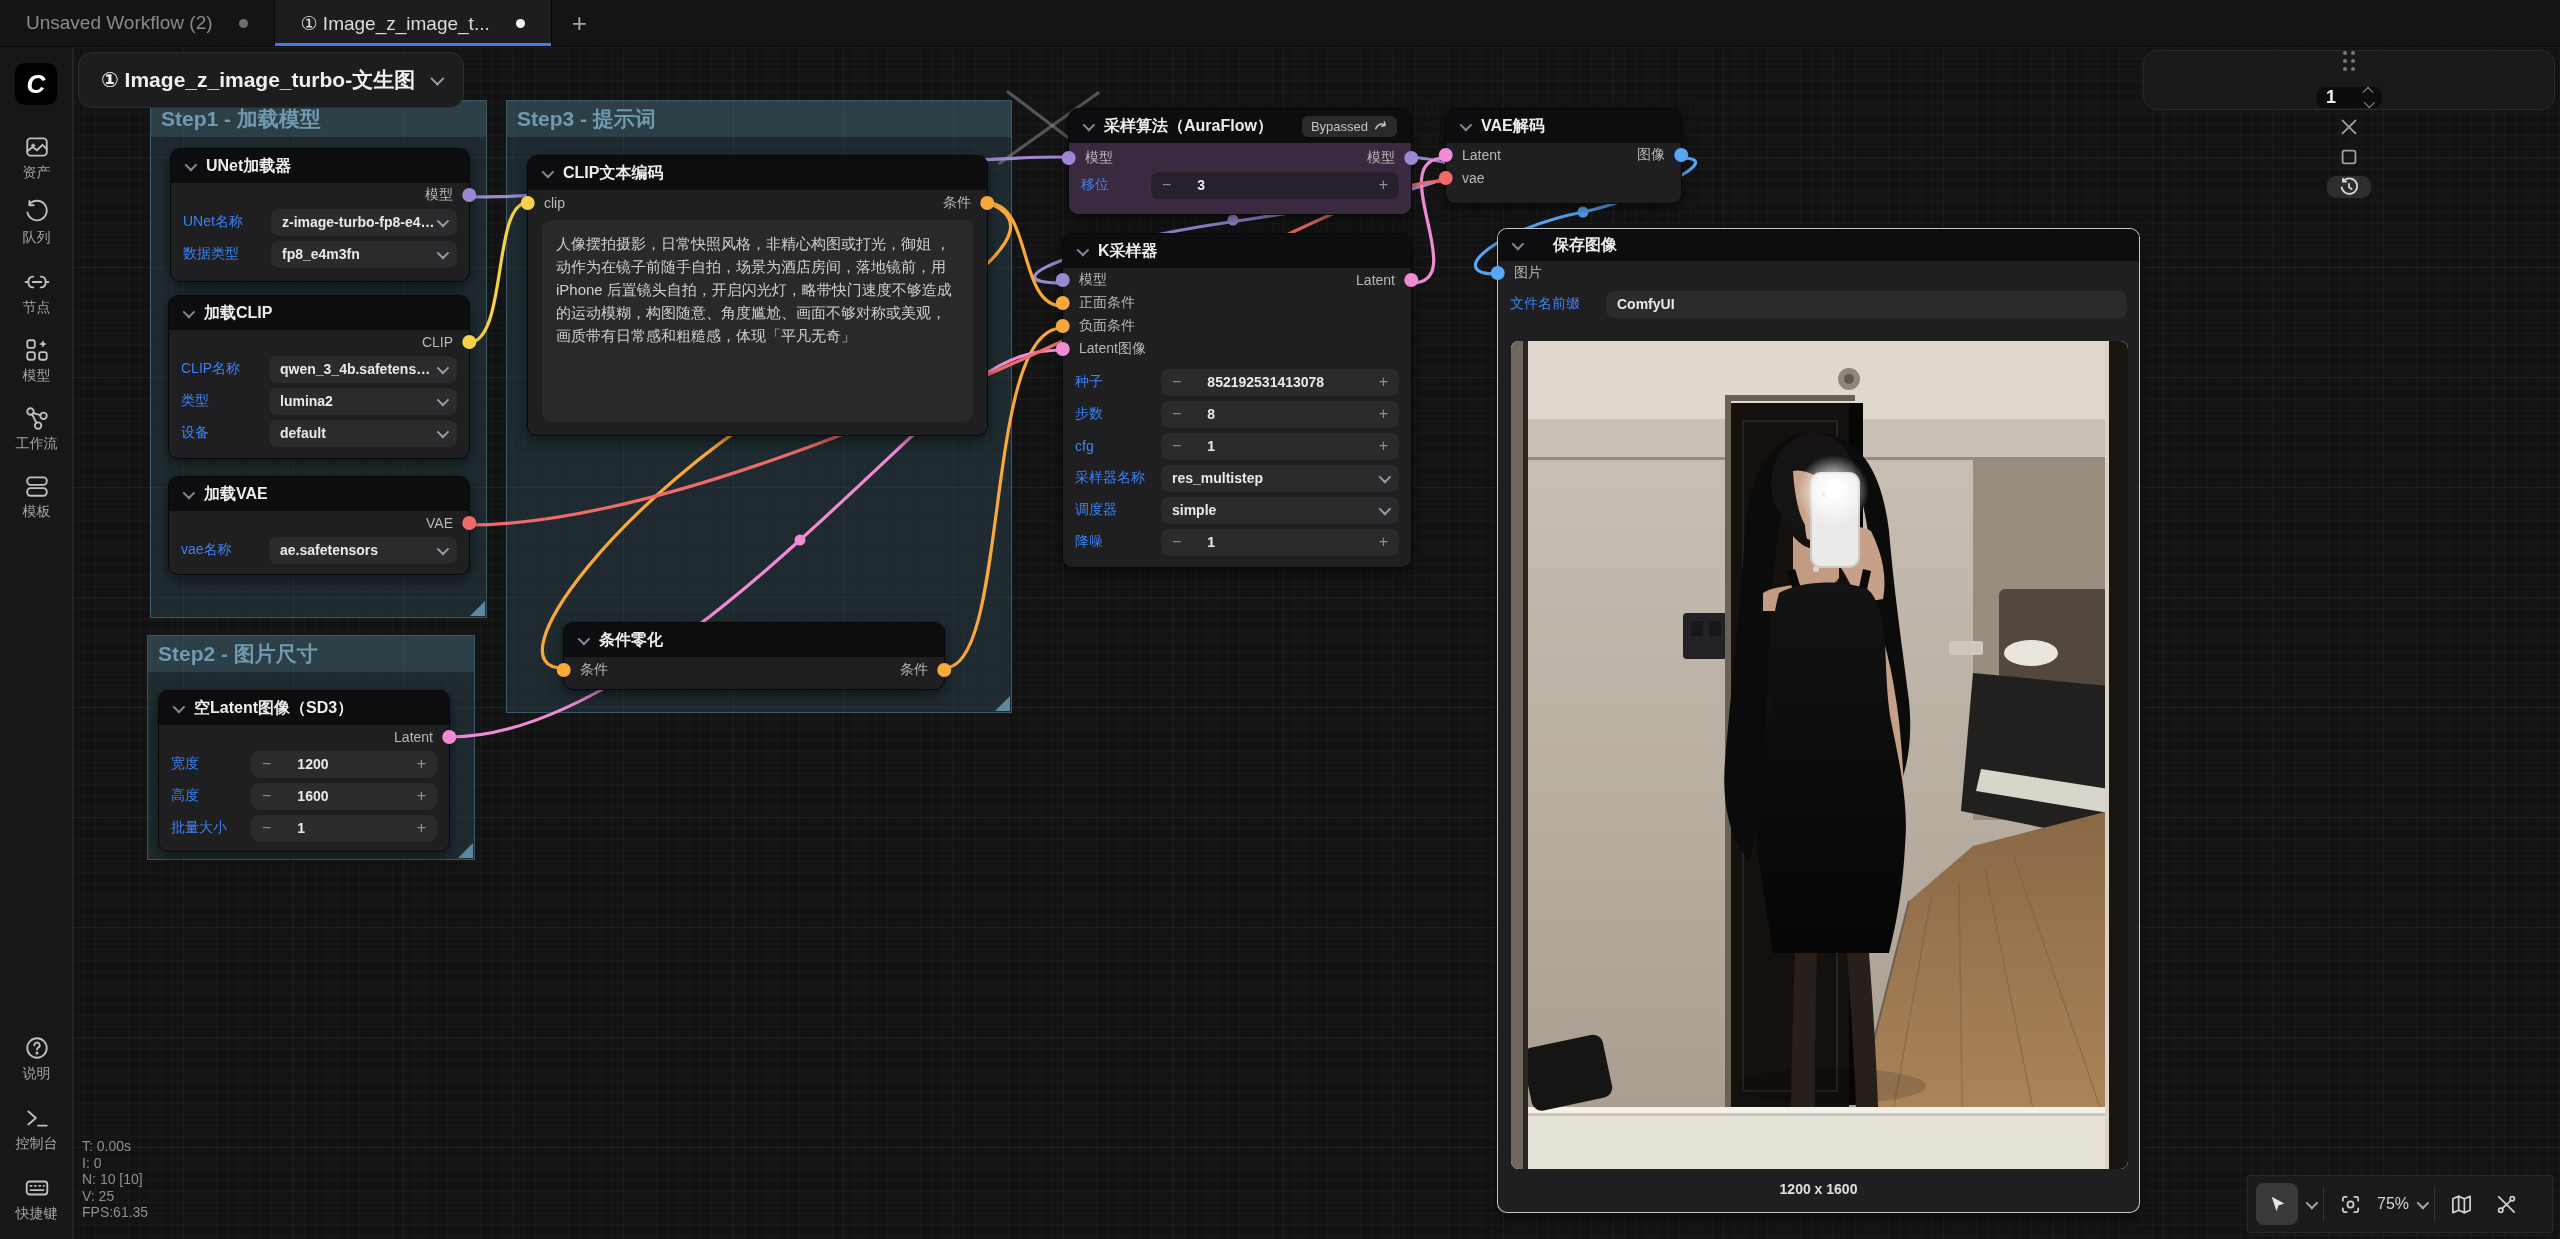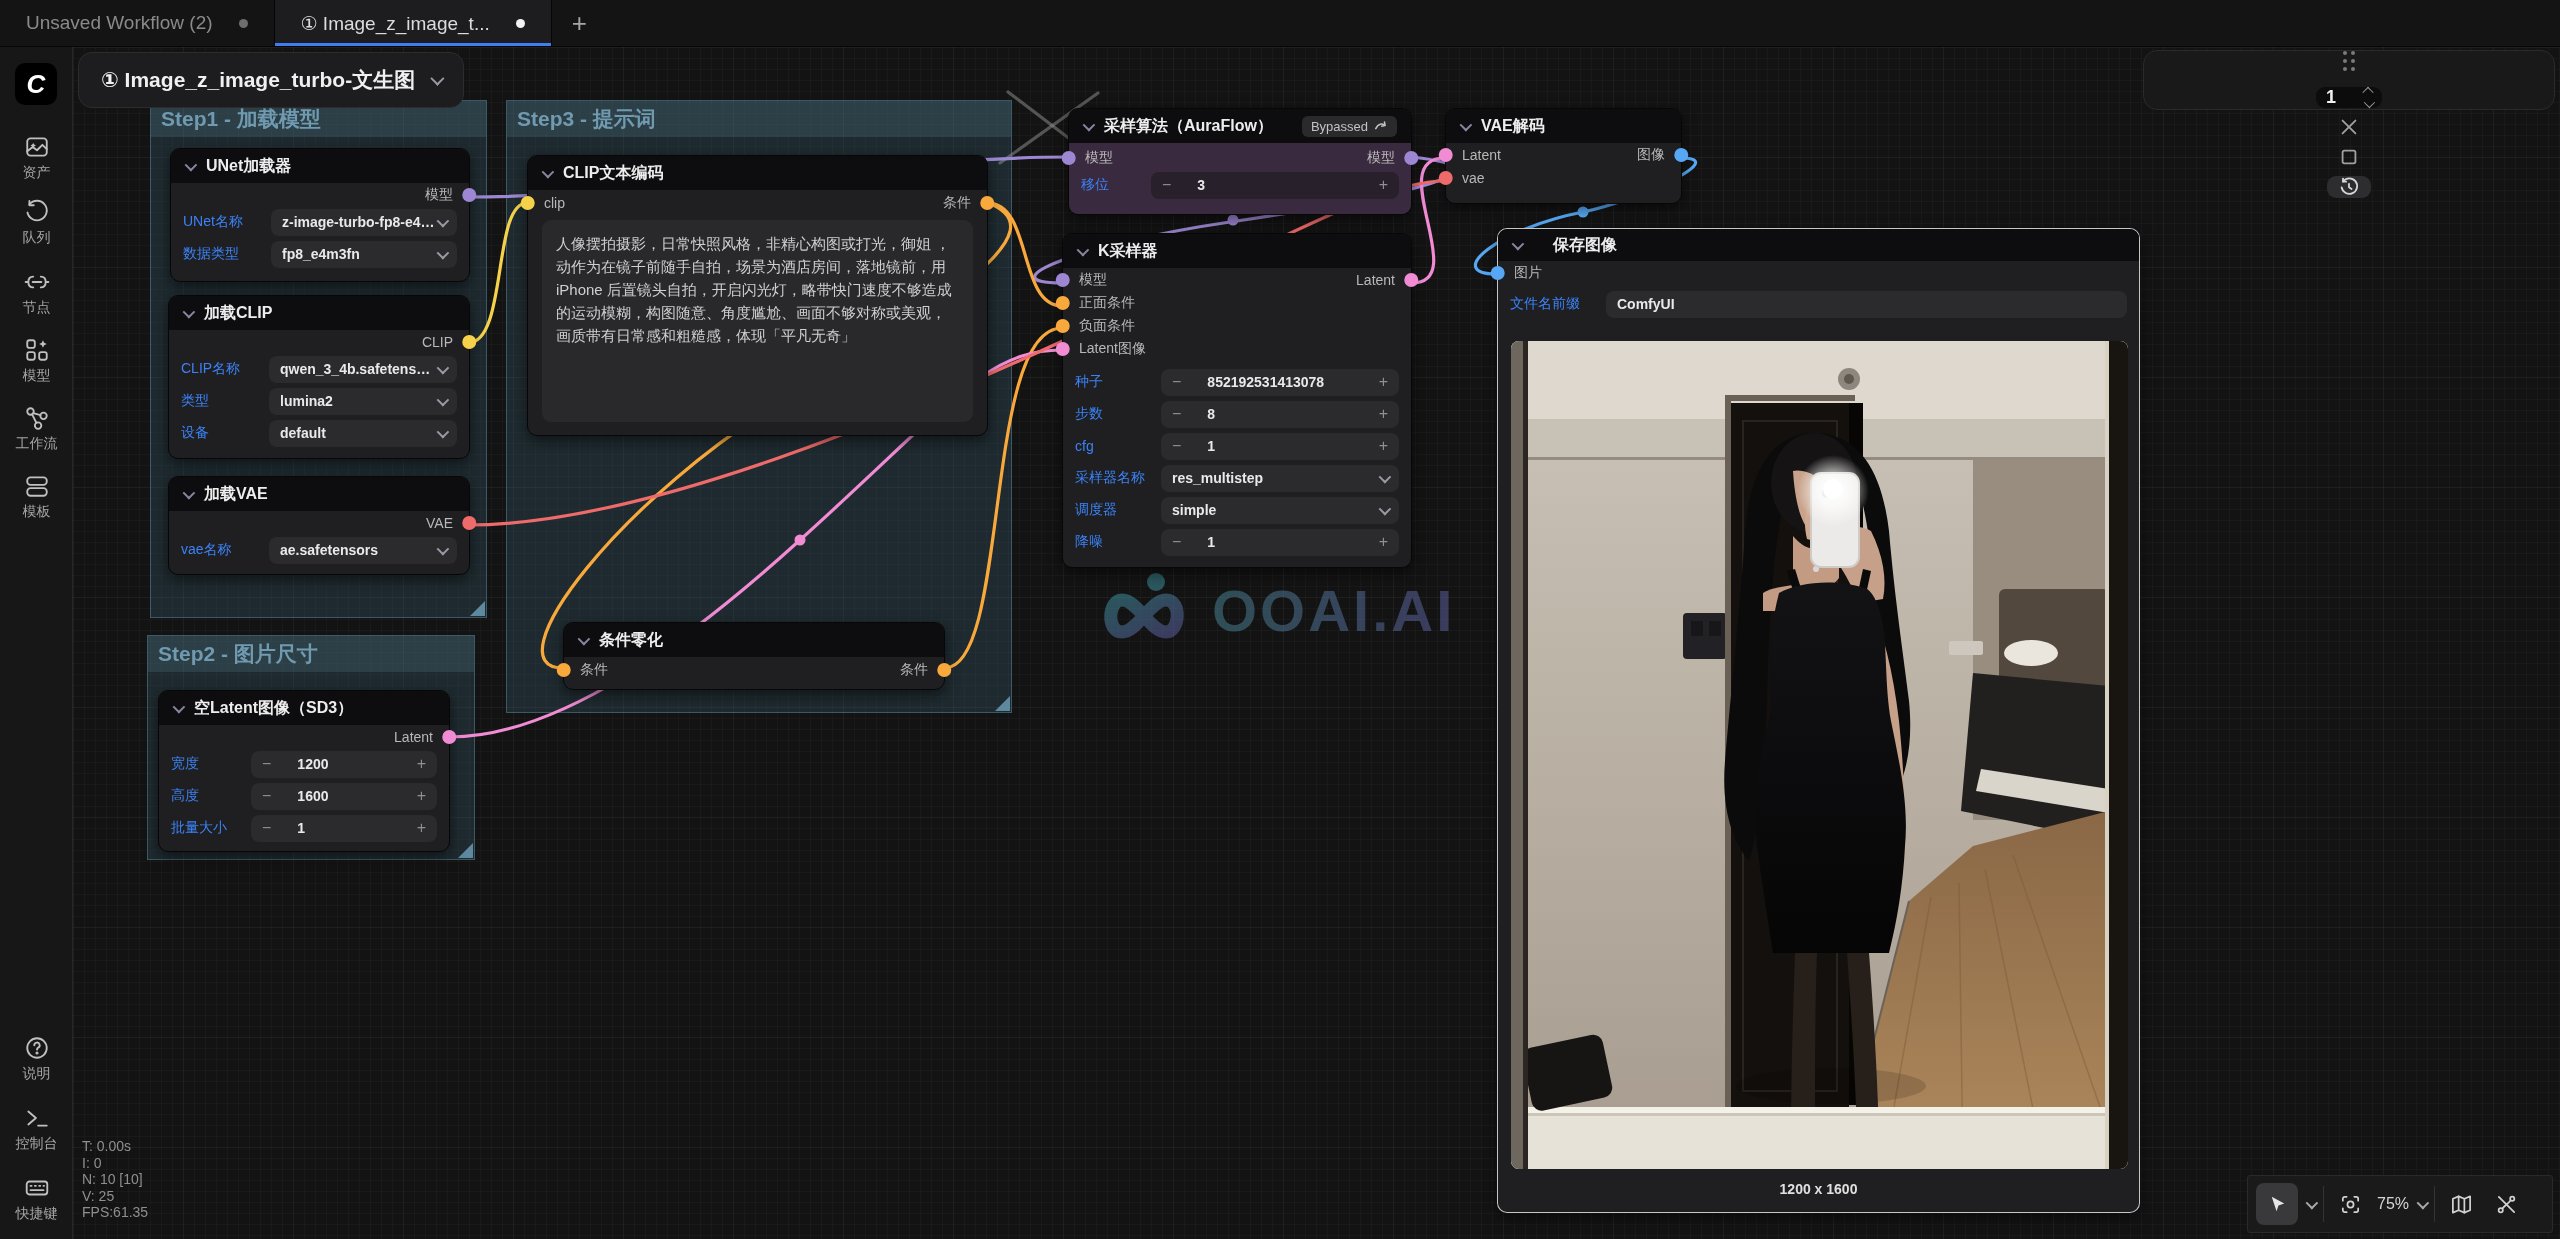--- a/index.html
+++ b/index.html
@@ -214,33 +214,20 @@
   </div>
 
   <div class="stats">
     <div>T: 0.00s</div>
     <div>I: 0</div>
     <div>N: 10 [10]</div>
     <div>V: 25</div>
     <div>FPS:61.35</div>
   </div>
 
-  <div class="watermark">
-    <svg width="92" height="80" viewBox="0 0 92 80">
-      <defs>
-        <linearGradient id="wmg" x1="0" y1="0" x2="1" y2="1">
-          <stop offset="0" stop-color="#3e8d9b"></stop>
-            <stop offset="1" stop-color="#5c5d9c"></stop>
-        </linearGradient>
-      </defs>
-      <path d="M24 30 C10 30 8 62 24 62 C40 62 52 30 68 30 C84 30 82 62 68 62 C52 62 40 30 24 30 Z" fill="none" stroke="url(#wmg)" stroke-width="13"></path>
-      <circle cx="58" cy="12" r="9" fill="#3e8d9b"></circle>
-    </svg>
-    <span class="wm-text">OOAI.AI</span>
-  </div>
 
   <div class="group" style="left:150px; top:100px; width:337px; height:518px;">
     <div class="group-band">
         <span class="group-title">Step1 - 加载模型</span>
       </div>
     <div class="group-resize"></div>
   </div>
   <div class="group" style="left:147px; top:635px; width:328px; height:225px;">
     <div class="group-band">
         <span class="group-title">Step2 - 图片尺寸</span>

